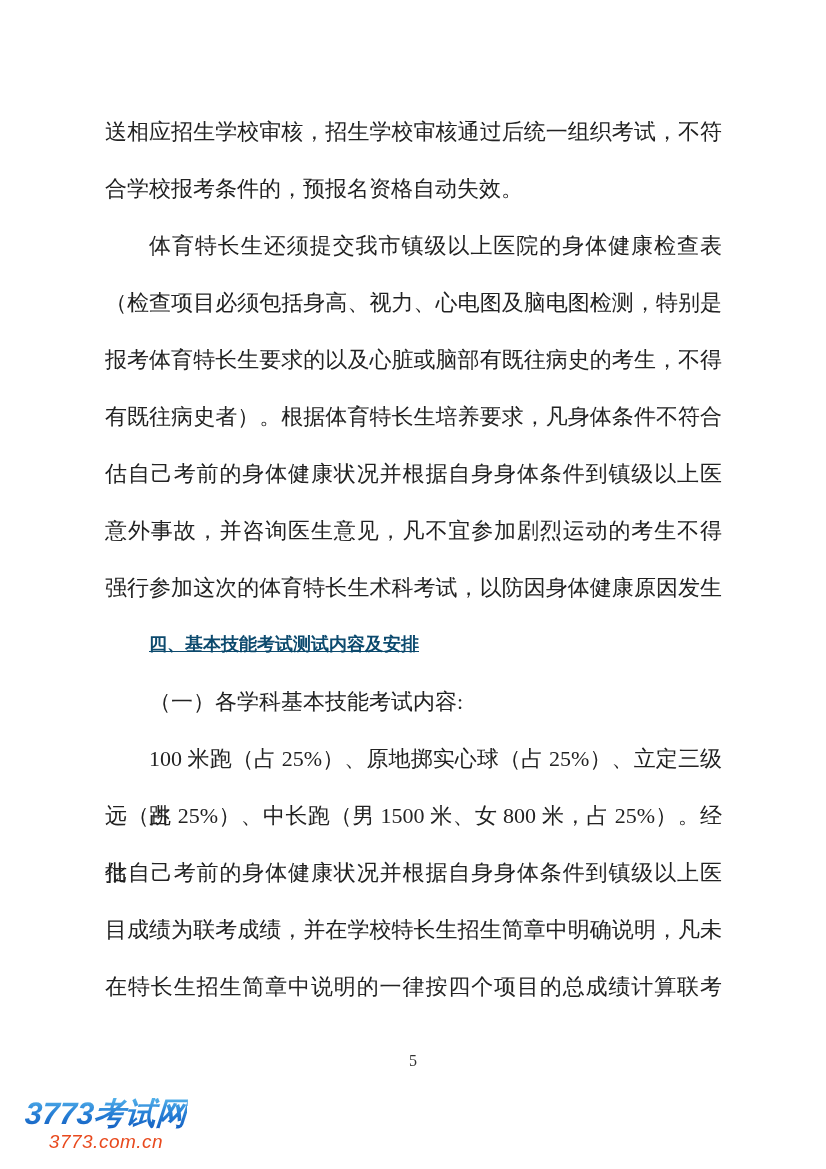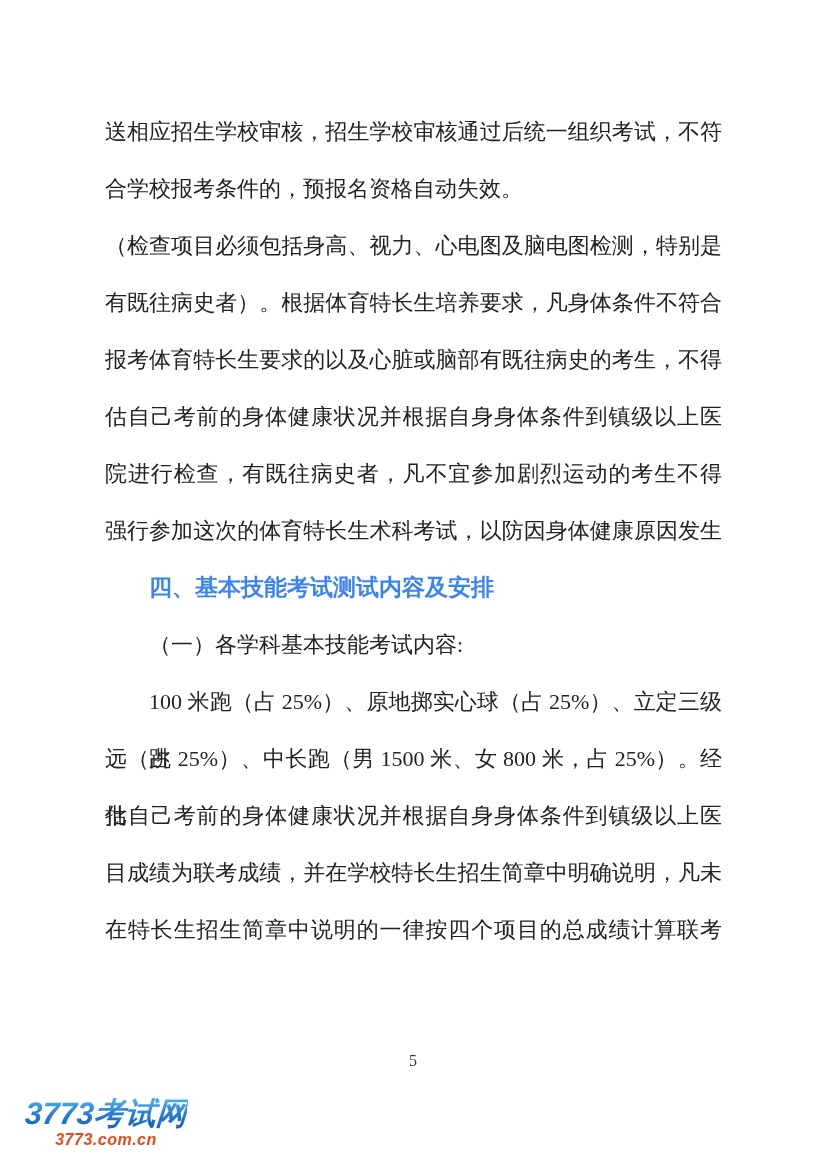--- a/index.html
+++ b/index.html
@@ -33,22 +33,23 @@
     white-space: normal;
     text-align: justify;
     text-align-last: justify;
   }
   
   .ind { padding-left: 44px; }
   
   .hd {
     font-family: "Liberation Sans", sans-serif;
     font-weight: 700;
-    color: #3b82f6;
-    font-size: 23px;
+    color: #0c4a6e;
+    font-size: 18px;
+    text-decoration: underline;
   }
   .page-number {
     position: absolute;
     top: 1052px;
     left: 0;
     width: 100%;
     text-align: center;
     font-size: 16px;
     color: #333333;
     font-family: "Liberation Serif", serif;
@@ -73,41 +74,42 @@
     background-clip: text;
     -webkit-text-fill-color: transparent;
     color: #1f6fce;
     transform: skewX(-4deg);
     white-space: nowrap;
   }
   .logo-url {
     display: block;
     margin-top: 3px;
     font-family: "Liberation Sans", sans-serif;
-    font-weight: 700;
+    font-weight: 400;
     font-style: italic;
-    font-size: 16px;
+    font-size: 19px;
     letter-spacing: 0.5px;
     color: #e8491d;
     white-space: nowrap;
   }
 </style>
 </head>
 <body>
 
 <div class="page">
 
   <div class="content">
     <div class="ln j">送相应招生学校审核，招生学校审核通过后统一组织考试，不符</div>
     <div class="ln">合学校报考条件的，预报名资格自动失效。</div>
+    <div class="ln ind j">体育特长生还须提交我市镇级以上医院的身体健康检查表</div>
     <div class="ln j">（检查项目必须包括身高、视力、心电图及脑电图检测，特别是</div>
+    <div class="ln j">报考体育特长生要求的以及心脏或脑部有既往病史的考生，不得</div>
     <div class="ln j">有既往病史者）。根据体育特长生培养要求，凡身体条件不符合</div>
-    <div class="ln j">报考体育特长生要求的以及心脏或脑部有既往病史的考生，不得</div>
     <div class="ln j">估自己考前的身体健康状况并根据自身身体条件到镇级以上医</div>
-    <div class="ln j">院进行检查，有既往病史者，凡不宜参加剧烈运动的考生不得</div>
+    <div class="ln j">意外事故，并咨询医生意见，凡不宜参加剧烈运动的考生不得</div>
     <div class="ln j">强行参加这次的体育特长生术科考试，以防因身体健康原因发生</div>
     <div class="ln ind hd">四、基本技能考试测试内容及安排</div>
     <div class="ln ind">（一）各学科基本技能考试内容:</div>
     <div class="ln ind j">100 米跑（占 25%）、原地掷实心球（占 25%）、立定三级跳</div>
     <div class="ln j">远（占 25%）、中长跑（男 1500 米、女 800 米，占 25%）。经批</div>
     <div class="ln j">估自己考前的身体健康状况并根据自身身体条件到镇级以上医</div>
     <div class="ln j">目成绩为联考成绩，并在学校特长生招生简章中明确说明，凡未</div>
     <div class="ln j">在特长生招生简章中说明的一律按四个项目的总成绩计算联考</div>
 
   </div>

